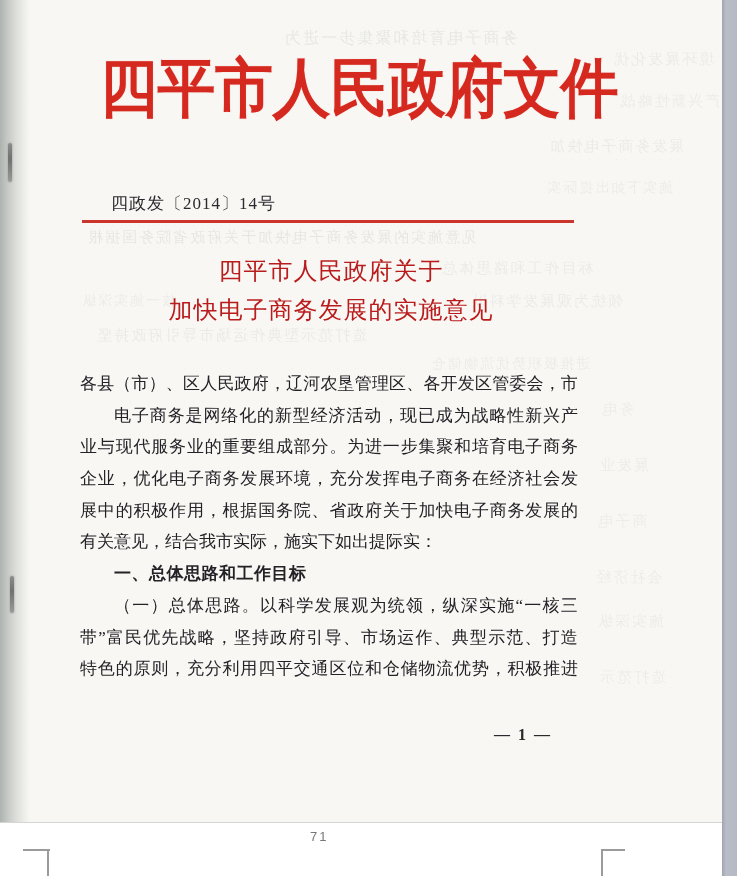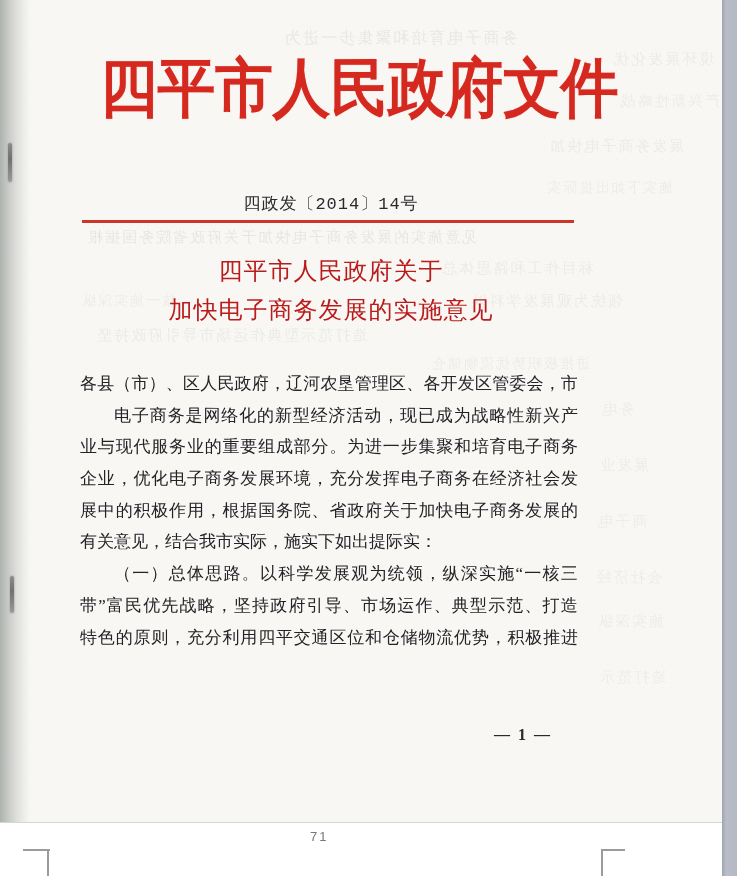--- a/index.html
+++ b/index.html
@@ -40,21 +40,21 @@
   
   .red-header{
     position:absolute;left:100px;top:57px;
     font-size:64px;line-height:64px;font-weight:bold;white-space:nowrap;
     color:var(--header-red,#d5281e);
     transform:scaleX(.9);transform-origin:left center;
     text-shadow:0 0 1px rgba(213,40,30,.4);
   }
   .doc-number{
     position:absolute;left:111px;top:192px;width:440px;
-    text-align:center;font-size:17px;letter-spacing:1px;color:#2a2a2e;font-family:Liberation Mono, monospace;
+    font-size:17px;letter-spacing:1px;color:#2a2a2e;
   }
   .red-rule{
     position:absolute;left:82px;top:220px;width:492px;height:3px;
     background:var(--rule-red,#cb352b);
   }
   .doc-title{
     position:absolute;left:86px;top:252px;width:490px;
     text-align:center;font-weight:normal;font-size:24px;line-height:39px;
     color:#b91c1c;letter-spacing:1px;
   }
@@ -270,20 +270,21 @@
           <span>快</span>
           <span>电</span>
           <span>子</span>
           <span>商</span>
           <span>务</span>
           <span>发</span>
           <span>展</span>
           <span>的</span>
         </div>
         <div class="bline">有关意见，结合我市实际，施实下如出提际实：</div>
+        <div class="bline bold" style="padding-left: 2em;">一、总体思路和工作目标</div>
         <div class="bline just" style="padding-left: 2em;">
           <span>（</span>
           <span>一</span>
           <span>）</span>
           <span>总</span>
           <span>体</span>
           <span>思</span>
           <span>路</span>
           <span>。</span>
           <span>以</span>

